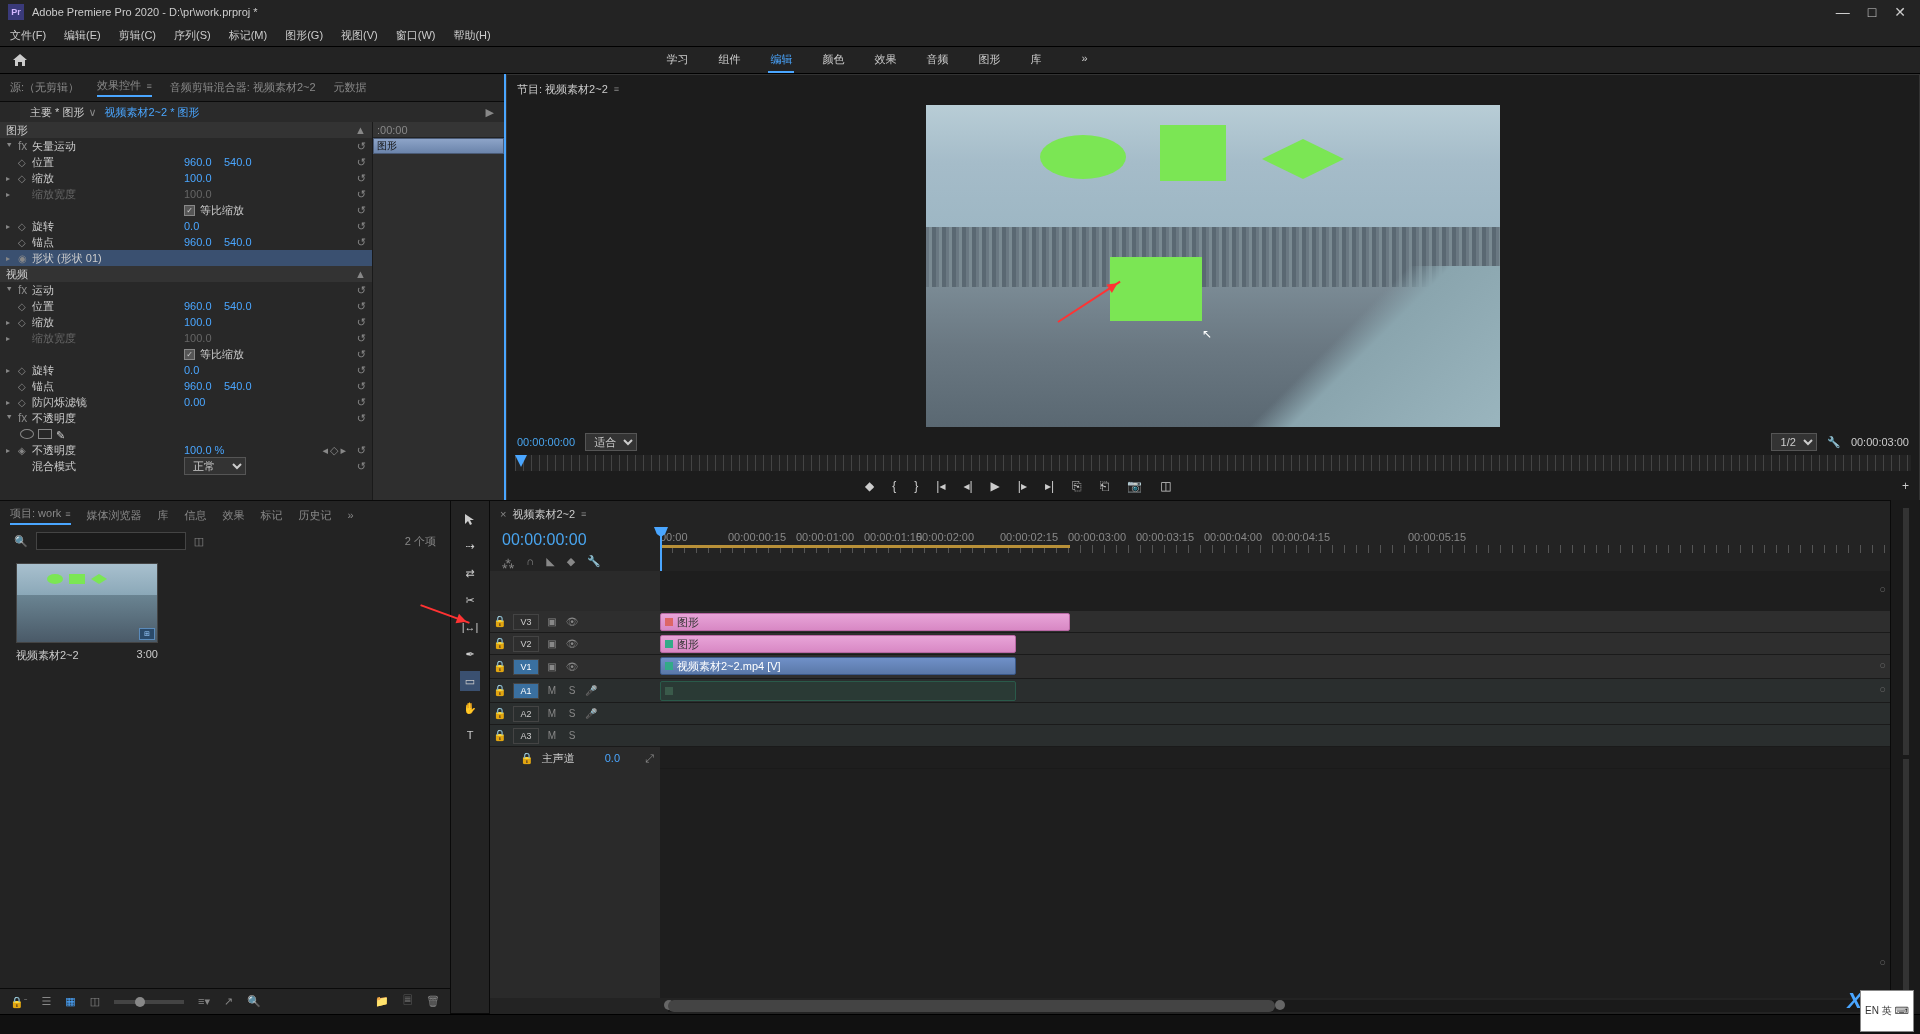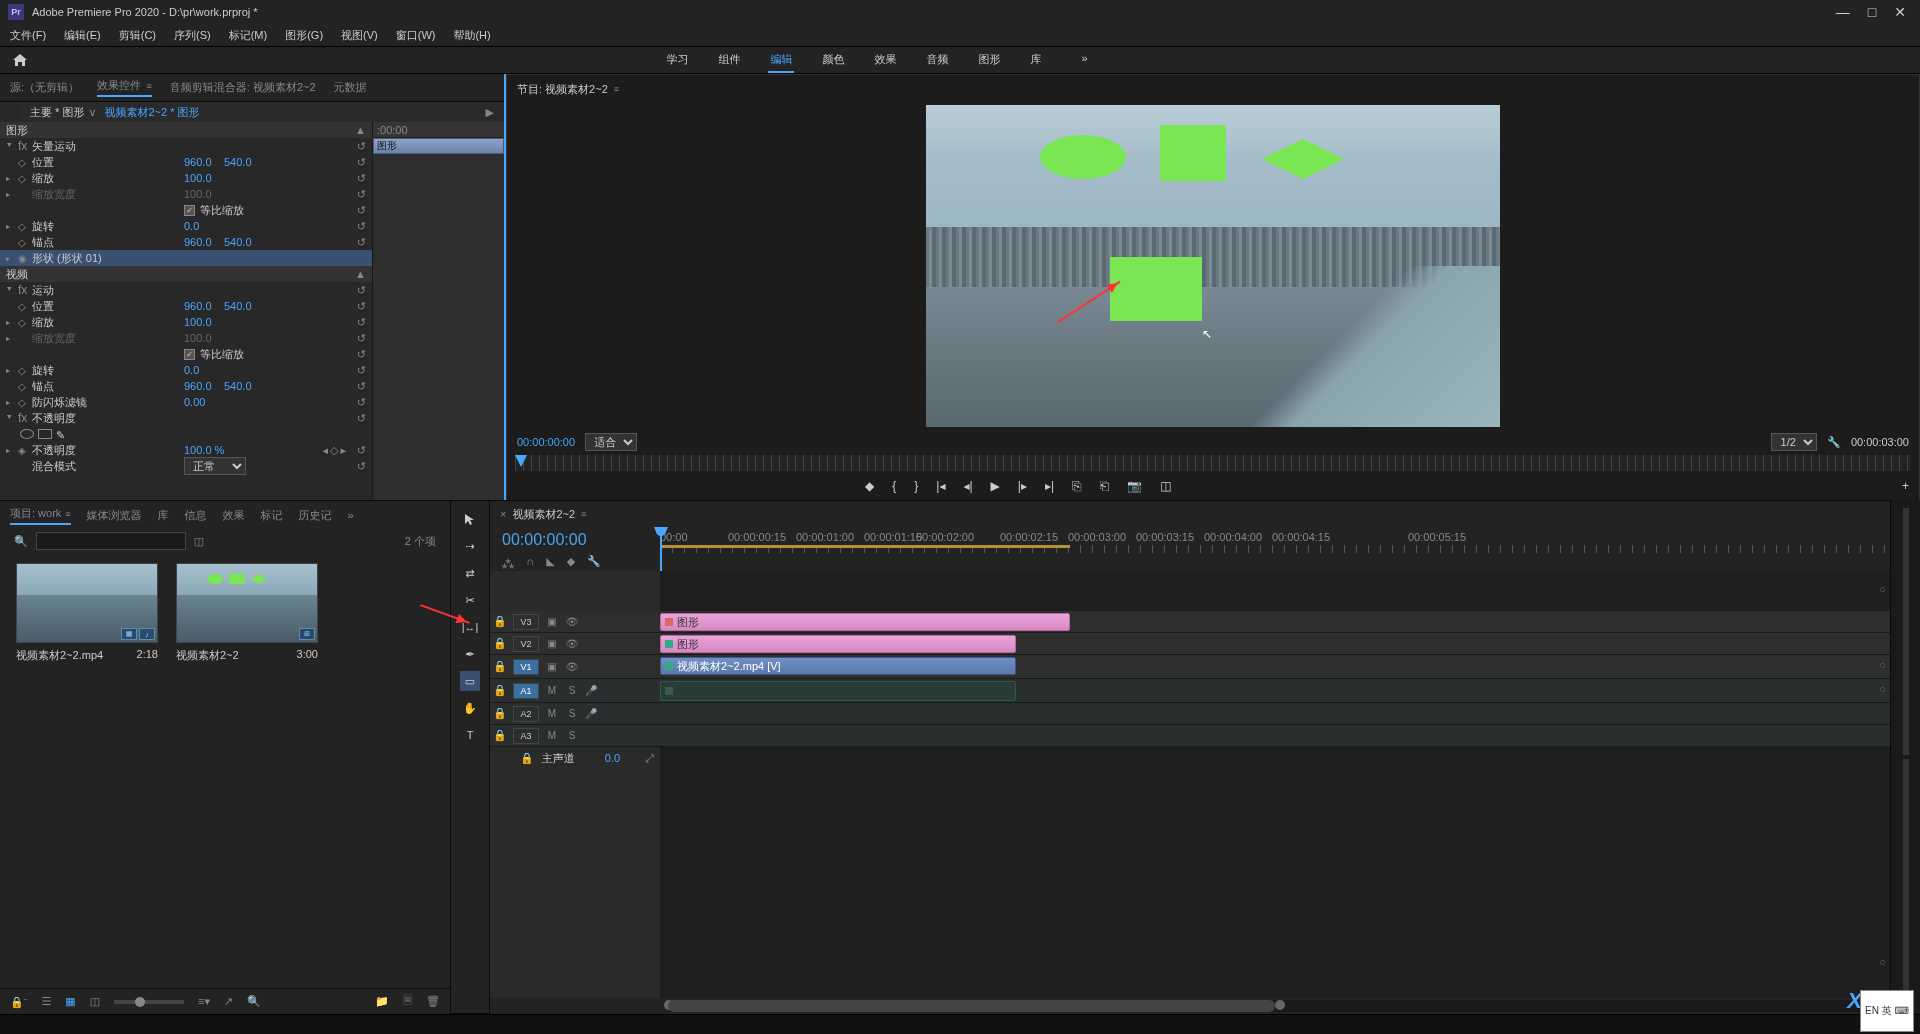--- a/index.html
+++ b/index.html
@@ -469,34 +469,20 @@
       <span class="icon">🔍</span>
       <input placeholder="" style="">
       <span class="icon">◫</span>
       <span class="count">2 个项</span>
     </div>
     <div class="thumbs">
       <div class="thumb">
         <div class="img">
             <div class="sky"></div>
             <div class="ct"></div>
-            <div class="badges">
-              <span class="badge">▦</span>
-              <span class="badge">♪</span>
-            </div>
-          </div>
-        <div class="meta">
-            <span>视频素材2~2.mp4</span>
-            <span>2:18</span>
-          </div>
-      </div>
-      <div class="thumb">
-        <div class="img">
-            <div class="sky"></div>
-            <div class="ct"></div>
             <div class="shapes-mini">
               <span class="e"></span>
               <span></span>
               <span class="d"></span>
             </div>
             <div class="badges">
               <span class="badge">⊞</span>
             </div>
           </div>
         <div class="meta">

